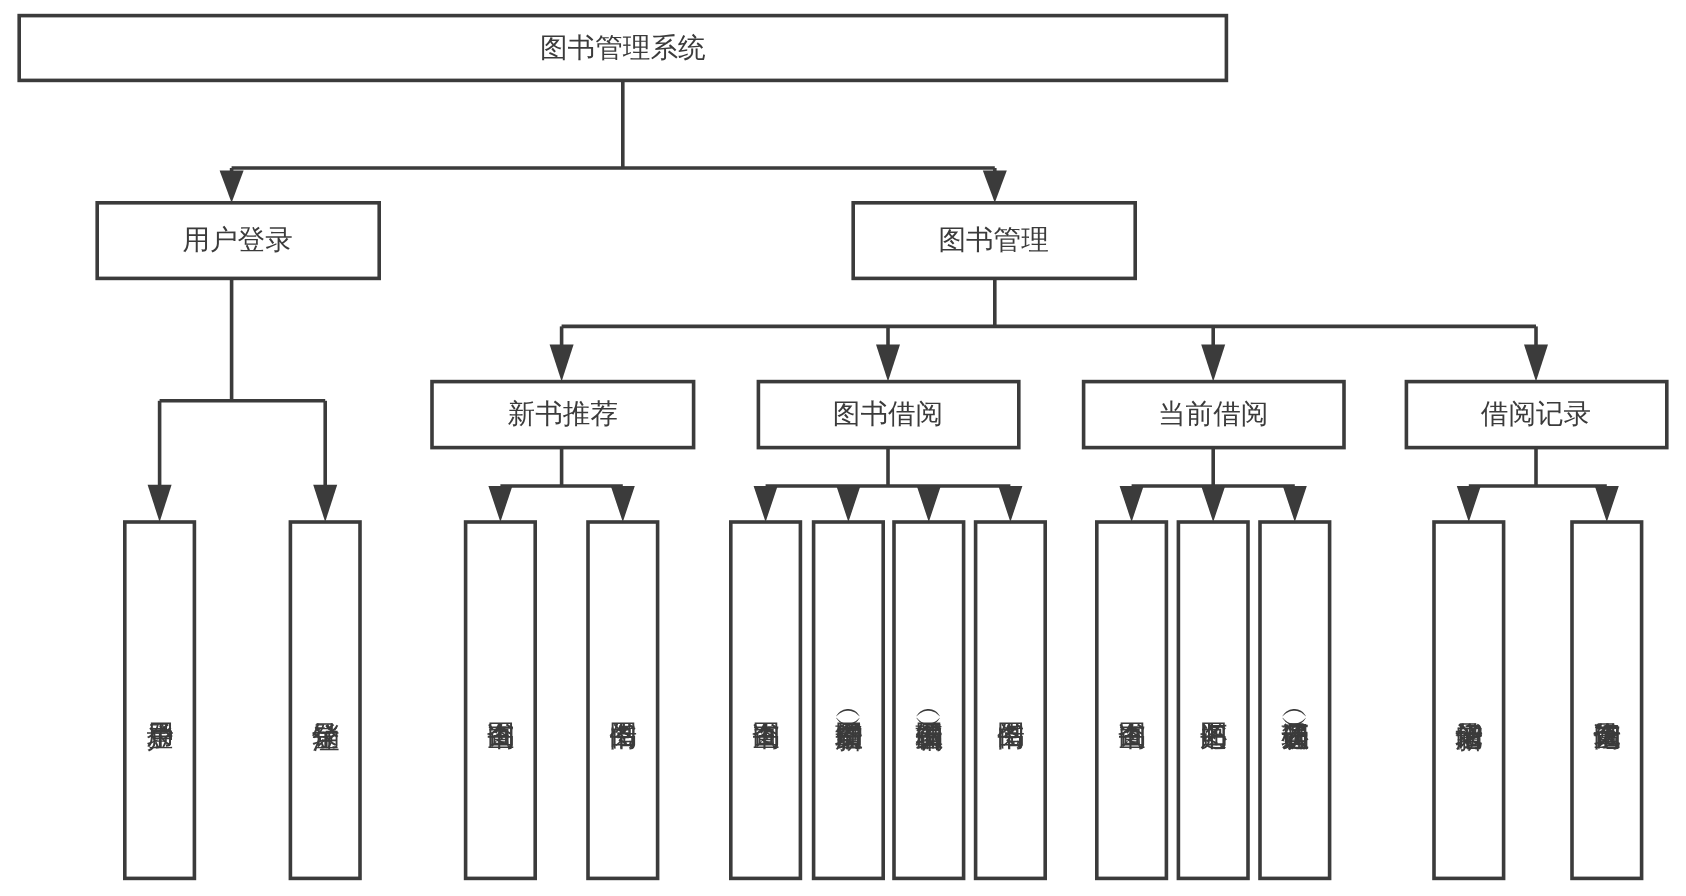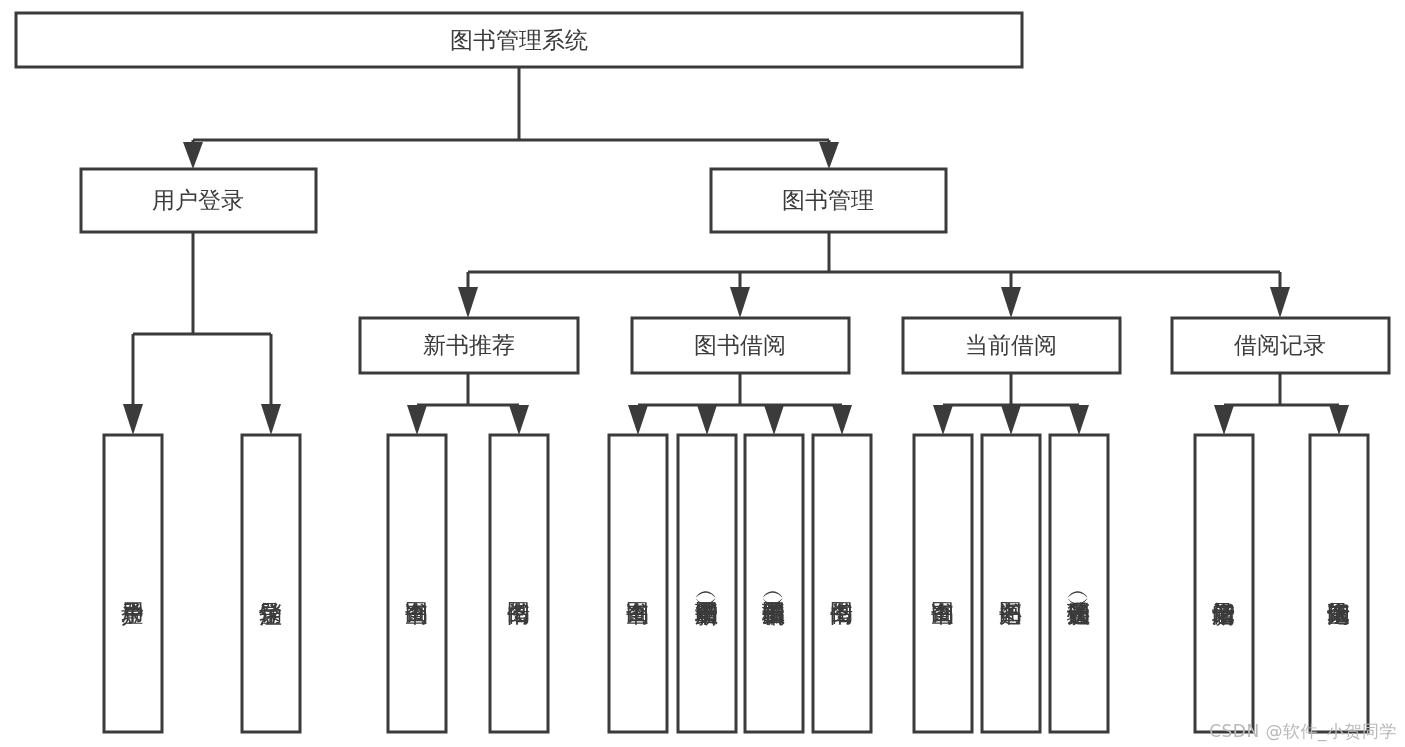--- a/index.html
+++ b/index.html
@@ -191,15 +191,14 @@
       <rect class="node-box" x="1195" y="435" width="58" height="297"></rect>
       <text class="node-label-v" x="1224" y="584">新增借阅记录</text>
     </g>
     <g>
       <rect class="node-box" x="1310" y="435" width="58" height="297"></rect>
       <text class="node-label-v" x="1339" y="584">查询借阅记录</text>
     </g>
 
   </svg>
 
-  <div class="watermark">CSDN @软件_小贺同学</div>
 
 </div>
 
 </body></html>

